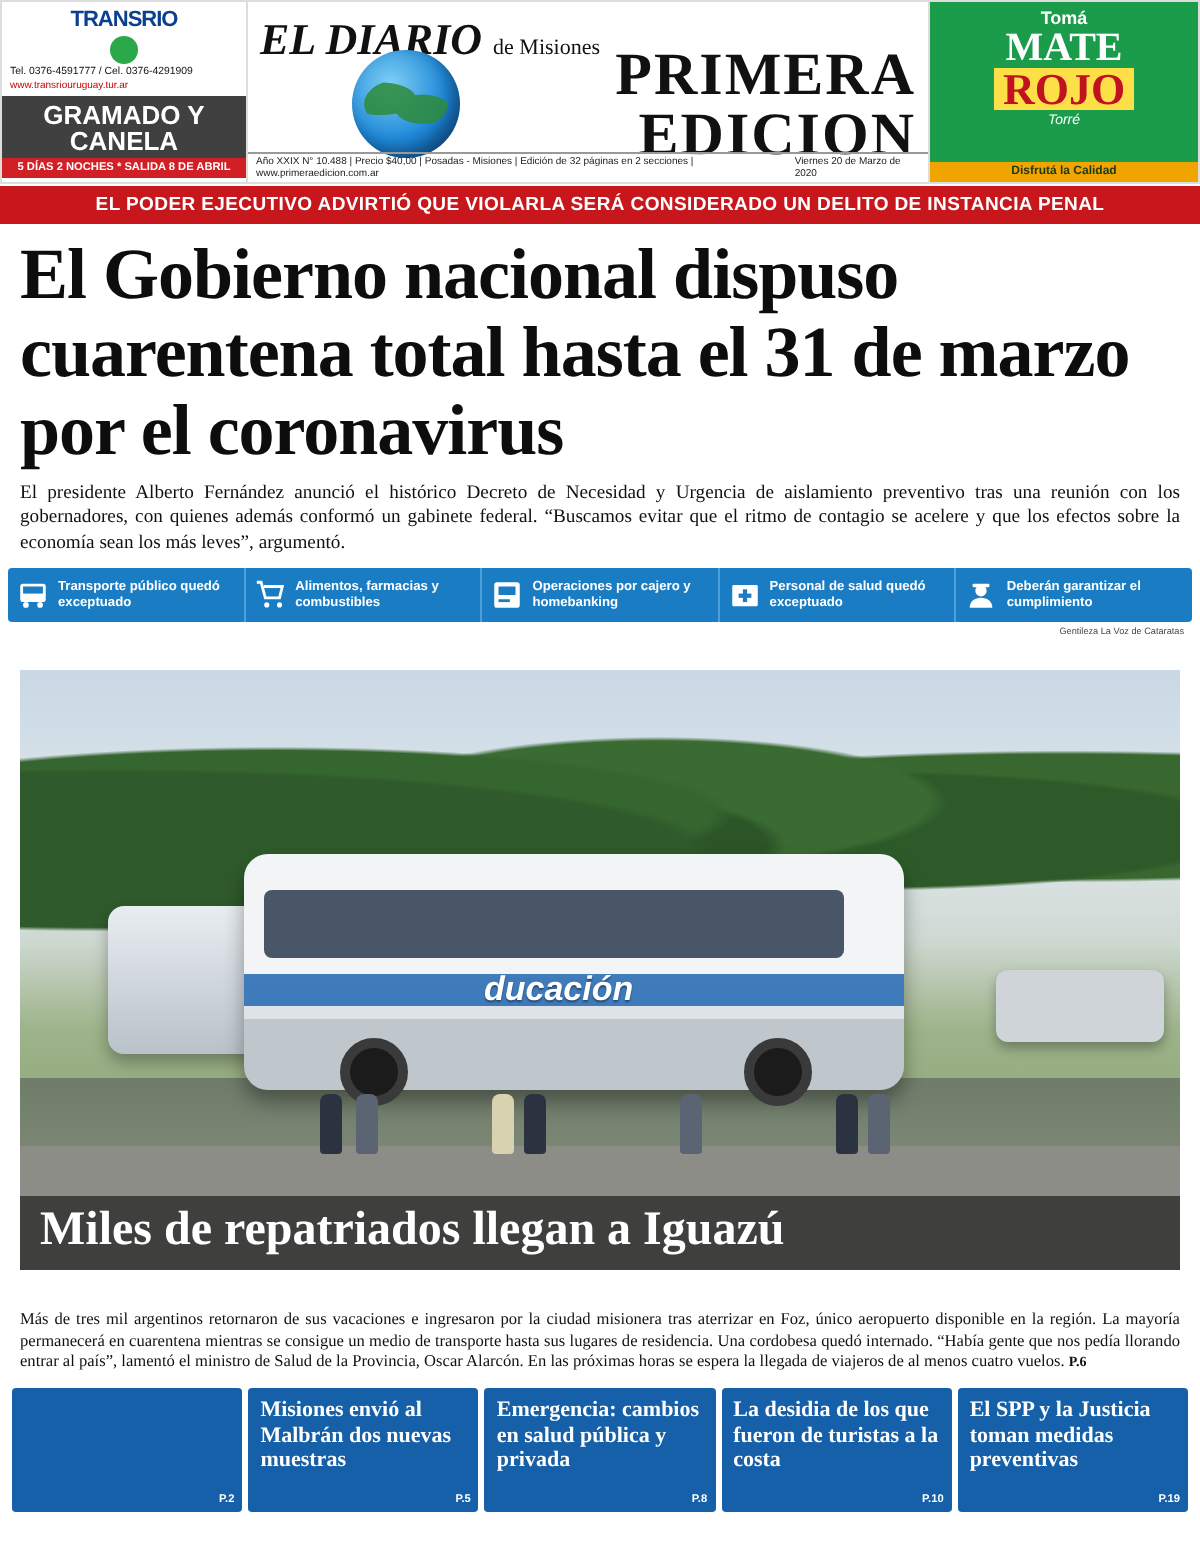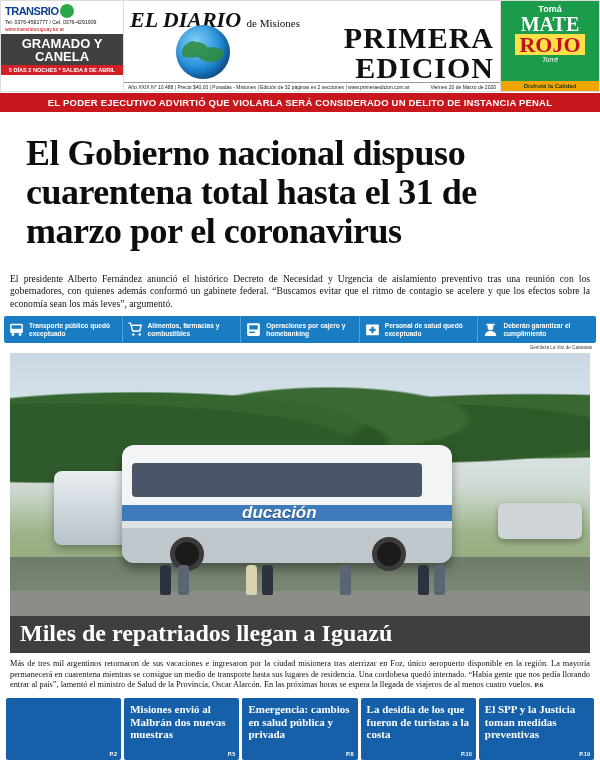--- a/index.html
+++ b/index.html
@@ -7,21 +7,21 @@
     width:600px;height:784px;
     background:#ffffff;
     font-family:"Liberation Serif", serif;
     overflow:hidden;
   }
   .page{position:relative;width:600px;height:784px;background:#fff;}
 
   
   .topstrip{display:flex;height:92px;border-bottom:1px solid #fff;}
   .ad-left{width:124px;background:#ffffff;position:relative;overflow:hidden;border:1px solid #ddd;box-sizing:border-box;}
-  .transrio{display:flex;align-items:center;gap:2px;padding:3px 4px 0 4px;}
+  .transrio{display:flex;align-items:center;gap:2px;padding:3px 4px 0 4px;flex-direction:column;}
   .transrio-txt{font-family:"Liberation Sans",sans-serif;font-weight:bold;font-size:11px;color:#0b3f8f;letter-spacing:-0.5px;}
   .transrio-dot{width:14px;height:14px;border-radius:50%;background:#2aa84a;}
   .tel-line{font-family:"Liberation Sans",sans-serif;font-size:5.2px;color:#111;padding:1px 4px;}
   .web-line{font-family:"Liberation Sans",sans-serif;font-size:5px;color:#c00;padding:0 4px 2px 4px;}
   .green-box{background:#404040;color:#fff;text-align:center;padding:3px 2px 2px 2px;}
   .green-box .l1{font-family:"Liberation Sans",sans-serif;font-weight:bold;font-size:13px;line-height:13px;}
   .green-box .l2{font-family:"Liberation Sans",sans-serif;font-weight:bold;font-size:13px;line-height:13px;}
   .red-bar{background:#d21f26;color:#fff;font-family:"Liberation Sans",sans-serif;font-weight:bold;font-size:5.6px;text-align:center;padding:2px 0;}
 
   .masthead{flex:1;position:relative;background:#fff;border-top:1px solid #ddd;border-bottom:1px solid #ddd;}
@@ -33,46 +33,46 @@
   .globe:after{content:"";position:absolute;left:6px;top:14px;width:42px;height:26px;
      background:
        radial-gradient(ellipse at 20% 40%, #2e8b3a 0 36%, transparent 38%),
        radial-gradient(ellipse at 70% 60%, #2e8b3a 0 32%, transparent 34%);
      opacity:.85;border-radius:50%;}
   .primera{position:absolute;right:6px;top:22px;text-align:right;font-family:"Liberation Serif",serif;font-weight:bold;color:#111;}
   .primera .p1{font-size:30px;line-height:30px;letter-spacing:1px;}
   .primera .p2{font-size:30px;line-height:30px;letter-spacing:1px;}
   .masthead-footer{position:absolute;left:0;bottom:0;width:100%;border-top:1px solid #999;font-family:"Liberation Sans",sans-serif;font-size:5px;color:#222;display:flex;justify-content:space-between;padding:1px 4px;box-sizing:border-box;}
 
-  .ad-right{width:100px;background:#1b9c4b;position:relative;color:#fff;text-align:center;border:1px solid #ddd;box-sizing:border-box;}
+  .ad-right{width:136px;background:#1b9c4b;position:relative;color:#fff;text-align:center;border:1px solid #ddd;box-sizing:border-box;}
   .mate-top{font-family:"Liberation Sans",sans-serif;font-weight:bold;font-size:9px;padding-top:3px;}
   .mate-word{font-family:"Liberation Serif",serif;font-weight:bold;font-size:20px;line-height:20px;color:#fff;}
   .mate-word2{font-family:"Liberation Serif",serif;font-weight:bold;font-size:22px;line-height:21px;color:#c1121f;background:#fde047;display:inline-block;padding:0 4px;}
   .mate-sub{font-family:"Liberation Sans",sans-serif;font-size:7px;font-style:italic;}
   .mate-bottom{position:absolute;left:0;bottom:0;width:100%;background:#f0a400;color:#1b3a18;font-family:"Liberation Sans",sans-serif;font-size:6px;font-weight:bold;padding:2px 0;}
 
   
   .kicker{background:#c8161d;color:#fff;text-align:center;font-family:"Liberation Sans",sans-serif;
      font-weight:bold;font-size:9.5px;letter-spacing:.2px;padding:4px 0;}
 
   
   .headline{padding:6px 10px 0 10px;}
-  .headline h1{margin:16px;font-family:"Liberation Serif",serif;font-weight:bold;font-size:36px;line-height:39px;color:#0d0d0d;letter-spacing:-0.5px;}
+  .headline h1{margin:0;font-family:"Liberation Serif",serif;font-weight:bold;font-size:36px;line-height:39px;color:#0d0d0d;letter-spacing:-0.5px;}
   .bajada{padding:6px 10px 6px 10px;font-family:"Liberation Serif",serif;font-size:9.6px;line-height:12.4px;color:#111;text-align:justify;}
 
   
   .iconbar{display:flex;background:#1a7dc4;color:#fff;margin:0 4px;border-radius:2px;overflow:hidden;}
   .ibcell{flex:1;display:flex;align-items:center;gap:4px;padding:5px 4px;border-right:1px solid #4ca0d8;}
   .ibcell:last-child{border-right:none;}
   .ibtxt{font-family:"Liberation Sans",sans-serif;font-weight:bold;font-size:6.6px;line-height:7.8px;}
   .ico{width:17px;height:17px;flex:0 0 17px;display:block;}
   .credit{text-align:right;font-family:"Liberation Sans",sans-serif;font-size:4.6px;color:#444;padding:2px 8px 2px 0;}
 
   
-  .photo{position:relative;margin:1px 10px;height:300px;overflow:hidden;background:#8aa87a;}
+  .photo{position:relative;margin:15px 10px;height:300px;overflow:hidden;background:#8aa87a;}
   .sky{position:absolute;inset:0;background:linear-gradient(#c9d8e4 0%,#dfe7ec 28%,#cfd9d2 45%,#9db389 60%,#7d9a6b 100%);}
   .trees{position:absolute;left:0;top:18px;width:100%;height:120px;
     background:
       radial-gradient(ellipse at 8% 60%, #2f5a2b 0 38%, transparent 40%),
       radial-gradient(ellipse at 22% 45%, #36662f 0 34%, transparent 36%),
       radial-gradient(ellipse at 38% 58%, #2b5427 0 30%, transparent 32%),
       radial-gradient(ellipse at 55% 40%, #3a6b32 0 30%, transparent 32%),
       radial-gradient(ellipse at 72% 52%, #2e5a29 0 32%, transparent 34%),
       radial-gradient(ellipse at 90% 46%, #38682f 0 34%, transparent 36%);}
   .ground{position:absolute;left:0;bottom:0;width:100%;height:96px;background:linear-gradient(#6f7c6a,#8f9a86);}

